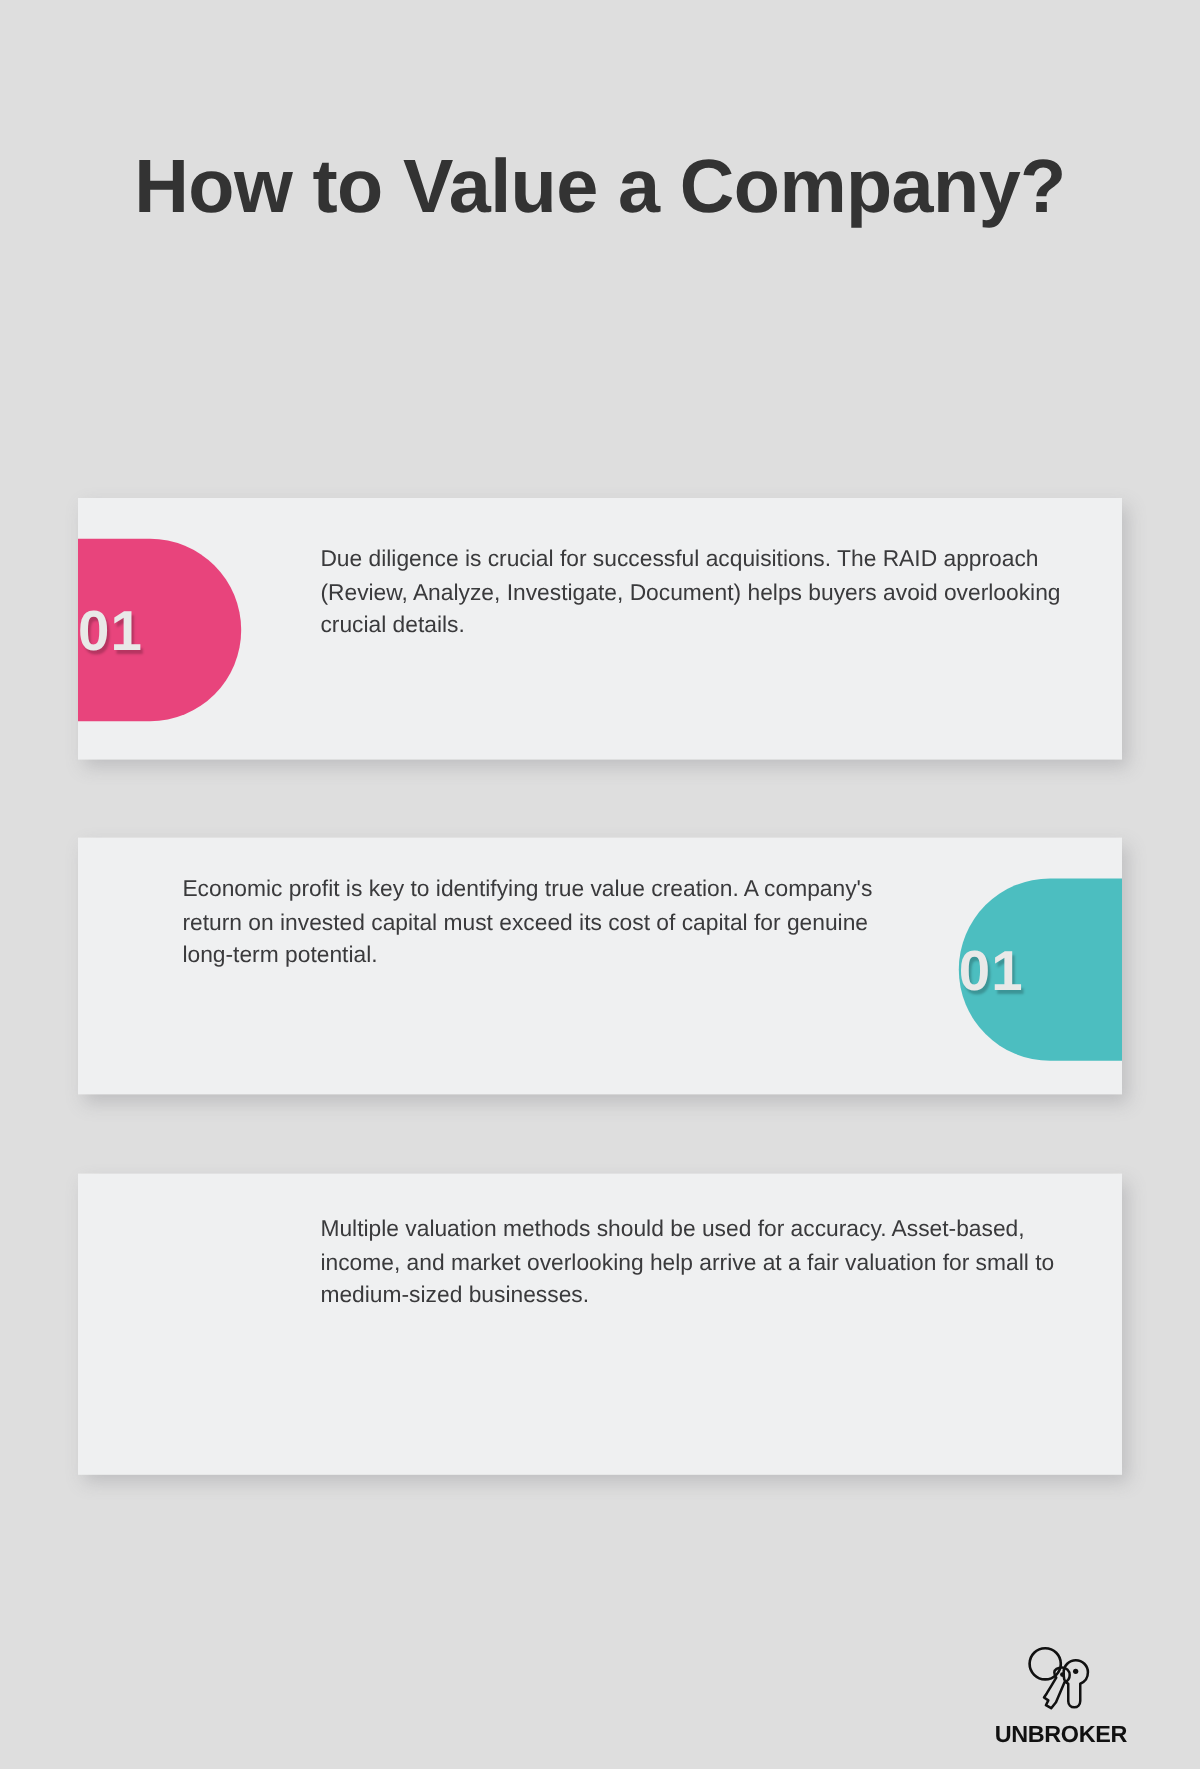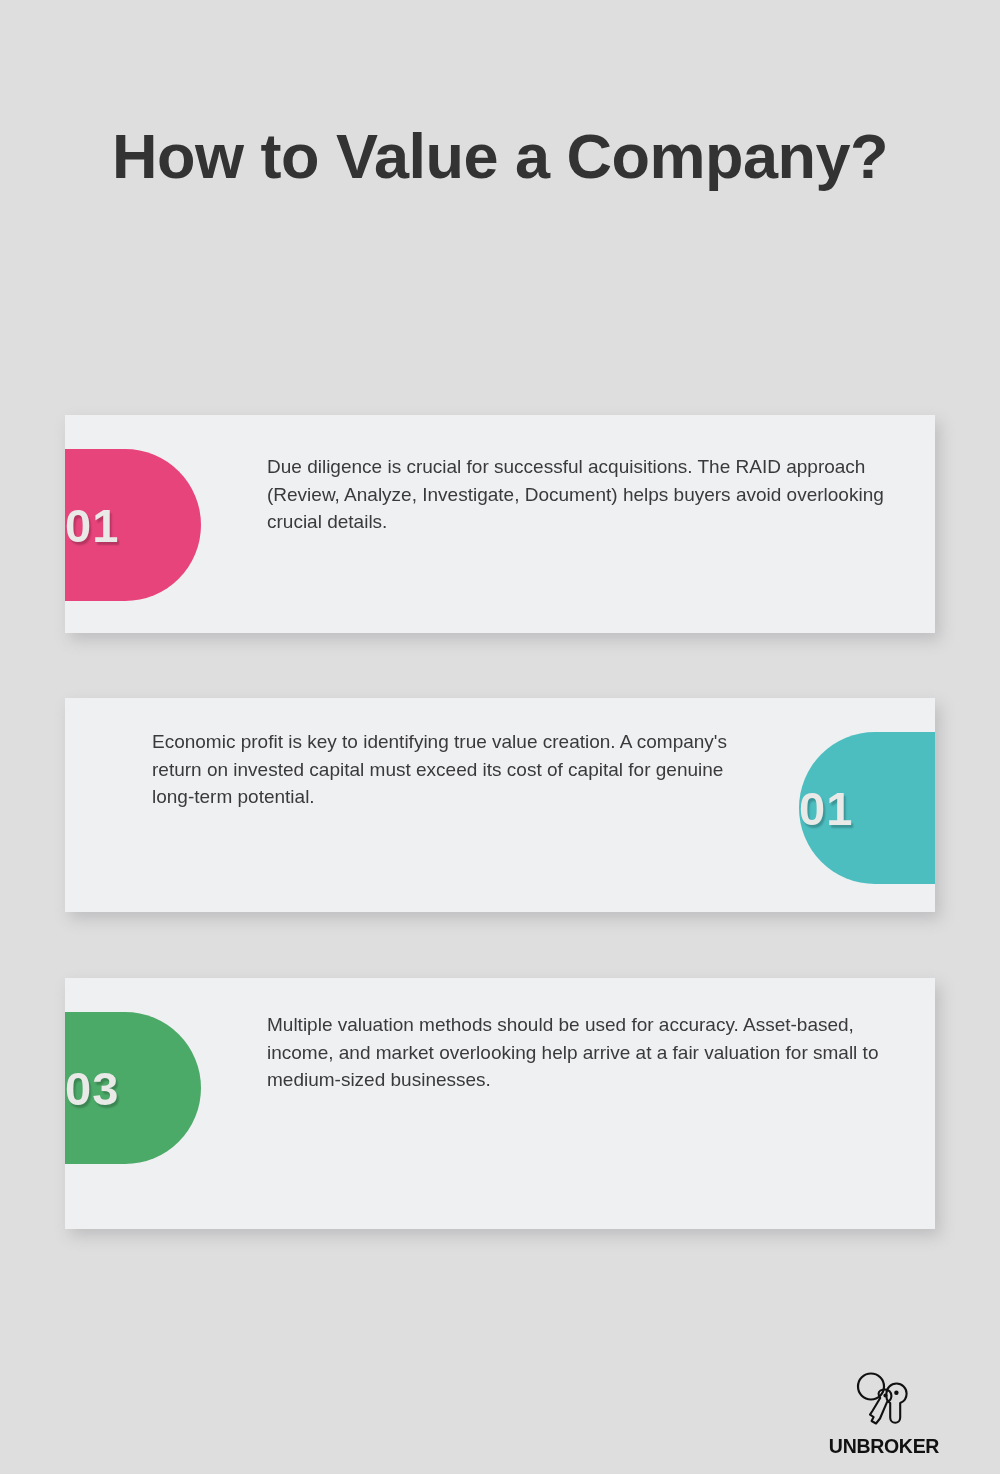--- a/index.html
+++ b/index.html
@@ -114,23 +114,20 @@
 </div>
 
 <div class="card" id="card-2">
   <div class="badge right" id="badge-2">
     <span class="num">01</span>
   </div>
   <div class="body-text" id="text-2">Economic profit is key to identifying true value creation. A company's return on invested capital must exceed its cost of capital for genuine long-term potential.</div>
 </div>
 
 <div class="card" id="card-3">
-  <div class="badge left" id="badge-3">
-    <span class="num">03</span>
-  </div>
   <div class="body-text" id="text-3">Multiple valuation methods should be used for accuracy. Asset-based, income, and market overlooking help arrive at a fair valuation for small to medium-sized businesses.</div>
 </div>
 
 <div class="logo">
   <div class="logo-mark">
     <svg width="76" height="62" viewBox="0 0 76 62" fill="none" xmlns="http://www.w3.org/2000/svg">
 
       <circle cx="25" cy="15.5" r="13" stroke="#111111" stroke-width="2.2" fill="none"></circle>
 
       <path d="M39 18.5 C42.6 18.5 45.4 21.3 45.4 24.8 C45.4 27.6 43.6 30 41.1 30.9

